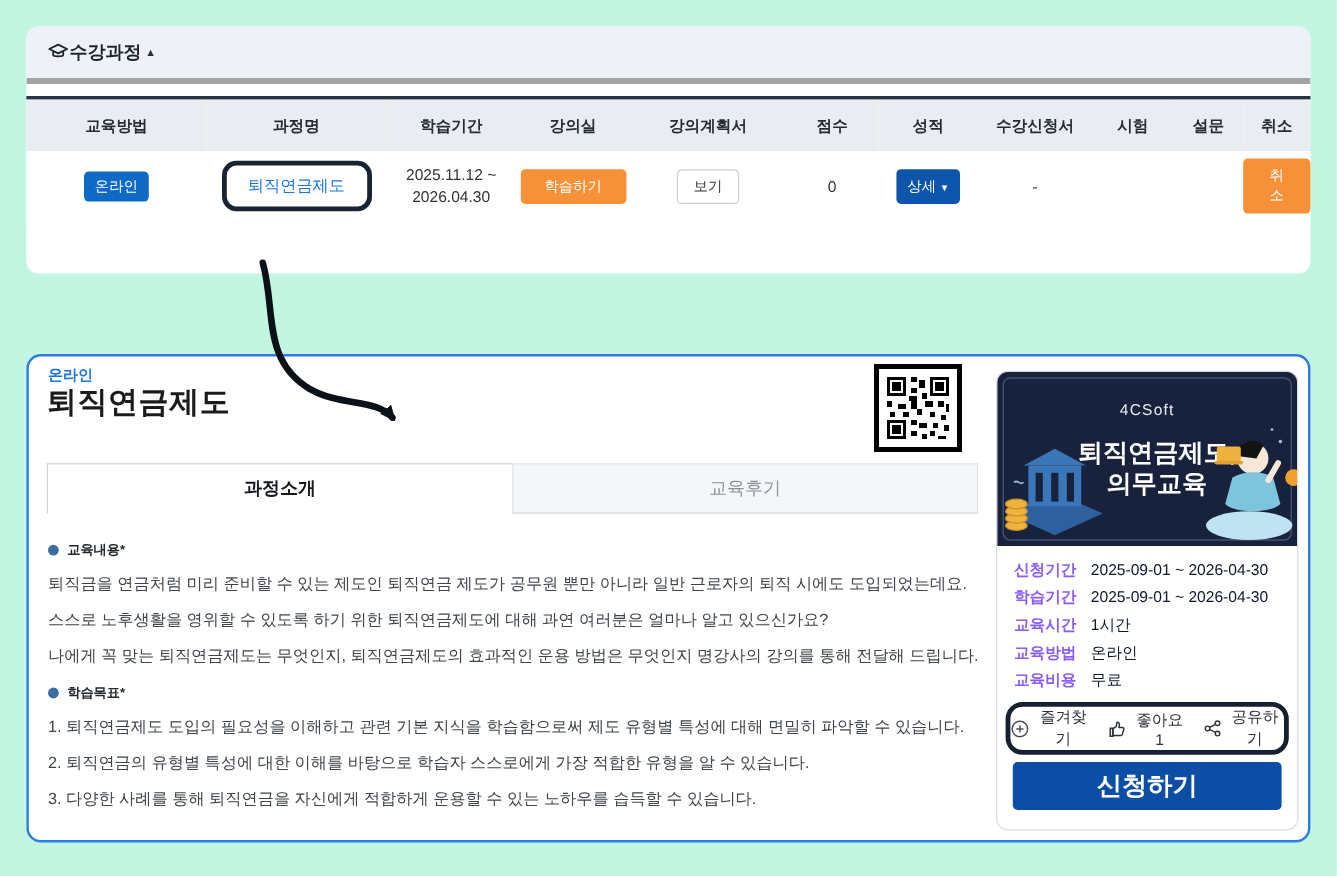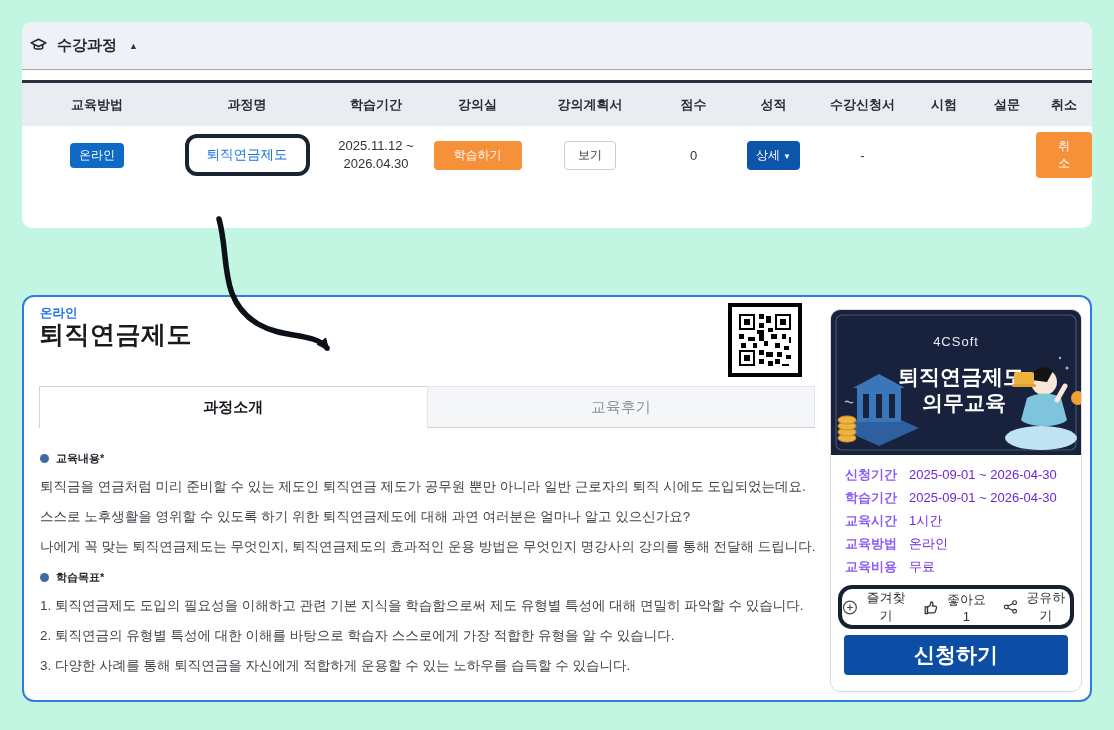--- a/index.html
+++ b/index.html
@@ -7,22 +7,22 @@
   body {
     width:1114px; height:730px; position:relative; overflow:hidden;
     background:#c3f6e2;
     font-family:"Liberation Sans", sans-serif;
     -webkit-font-smoothing:antialiased;
   }
 
   
   .course-panel { position:absolute; left:22px; top:22px; width:1070px; height:206px;
     background:#fff; border-radius:10px; }
-  .panel-header { height:48px; background:#eef1f5; border-bottom:1px solid #a3a3a3;
-    border-radius:10px 10px 0 0; display:flex; align-items:center; padding:0 7px; gap:9px; cursor:pointer; }
+  .panel-header { height:48px; background:#eef1f5; border-bottom:5px solid #a3a3a3;
+    border-radius:10px 10px 0 0; display:flex; align-items:center; padding:0 17px; gap:0; cursor:pointer; }
   .panel-title { font-size:15px; font-weight:700; color:#1d2530; }
   .caret-up { font-size:9px; color:#2b323c; margin-left:3px; }
 
   .panel-tabs { display:flex; height:41px; border-bottom:1px solid #e0e4e8; background:#fff; }
   .ptab { min-width:86px; padding:0 14px; display:flex; align-items:center; justify-content:center;
     font-size:13.5px; color:#5a6470; background:#f1f3f5; border:1px solid #dde1e6; margin-bottom:-1px;
     margin-left:-1px; cursor:pointer; }
   .ptab:first-child { margin-left:0; border-radius:0 0 0 0; }
   .ptab.active { background:#fff; font-weight:700; color:#15191f; border-bottom:1px solid #fff; }
 
@@ -73,21 +73,21 @@
 
   
   .card { position:absolute; left:806px; top:12px; width:252px; height:383px;
     border:1px solid #d7dbe0; border-radius:10px; background:#fff; overflow:hidden;
     display:flex; flex-direction:column; }
   .card-image { height:145px; background:#f0abfc; position:relative; flex:none; }
   .card-image svg { position:absolute; left:0; top:0; }
   .card-info { padding:11px 14px 2px; }
   .info-row { display:flex; margin-bottom:5px; font-size:13px; line-height:18px; }
   .info-label { width:64px; font-weight:700; color:#8b5cf6; flex:none; }
-  .info-value { color:#6d28d9; }
+  .info-value { color:#0f172a; }
   .card-actions { margin:2px 7px 6px; border:4px solid #16202e; border-radius:14px; height:44px;
     display:flex; align-items:center; justify-content:center; gap:13px; }
   .action { display:flex; align-items:center; gap:4px; font-size:13px; color:#2e3338;
     background:none; border:none; cursor:pointer; font-family:inherit; padding:0; }
   .apply-btn { margin:0 13px 12px; height:40px; background:#0c4da5; color:#fff; font-size:21px;
     font-weight:700; border:none; border-radius:4px; cursor:pointer; font-family:inherit; }
 </style>
 </head>
 <body>
 

